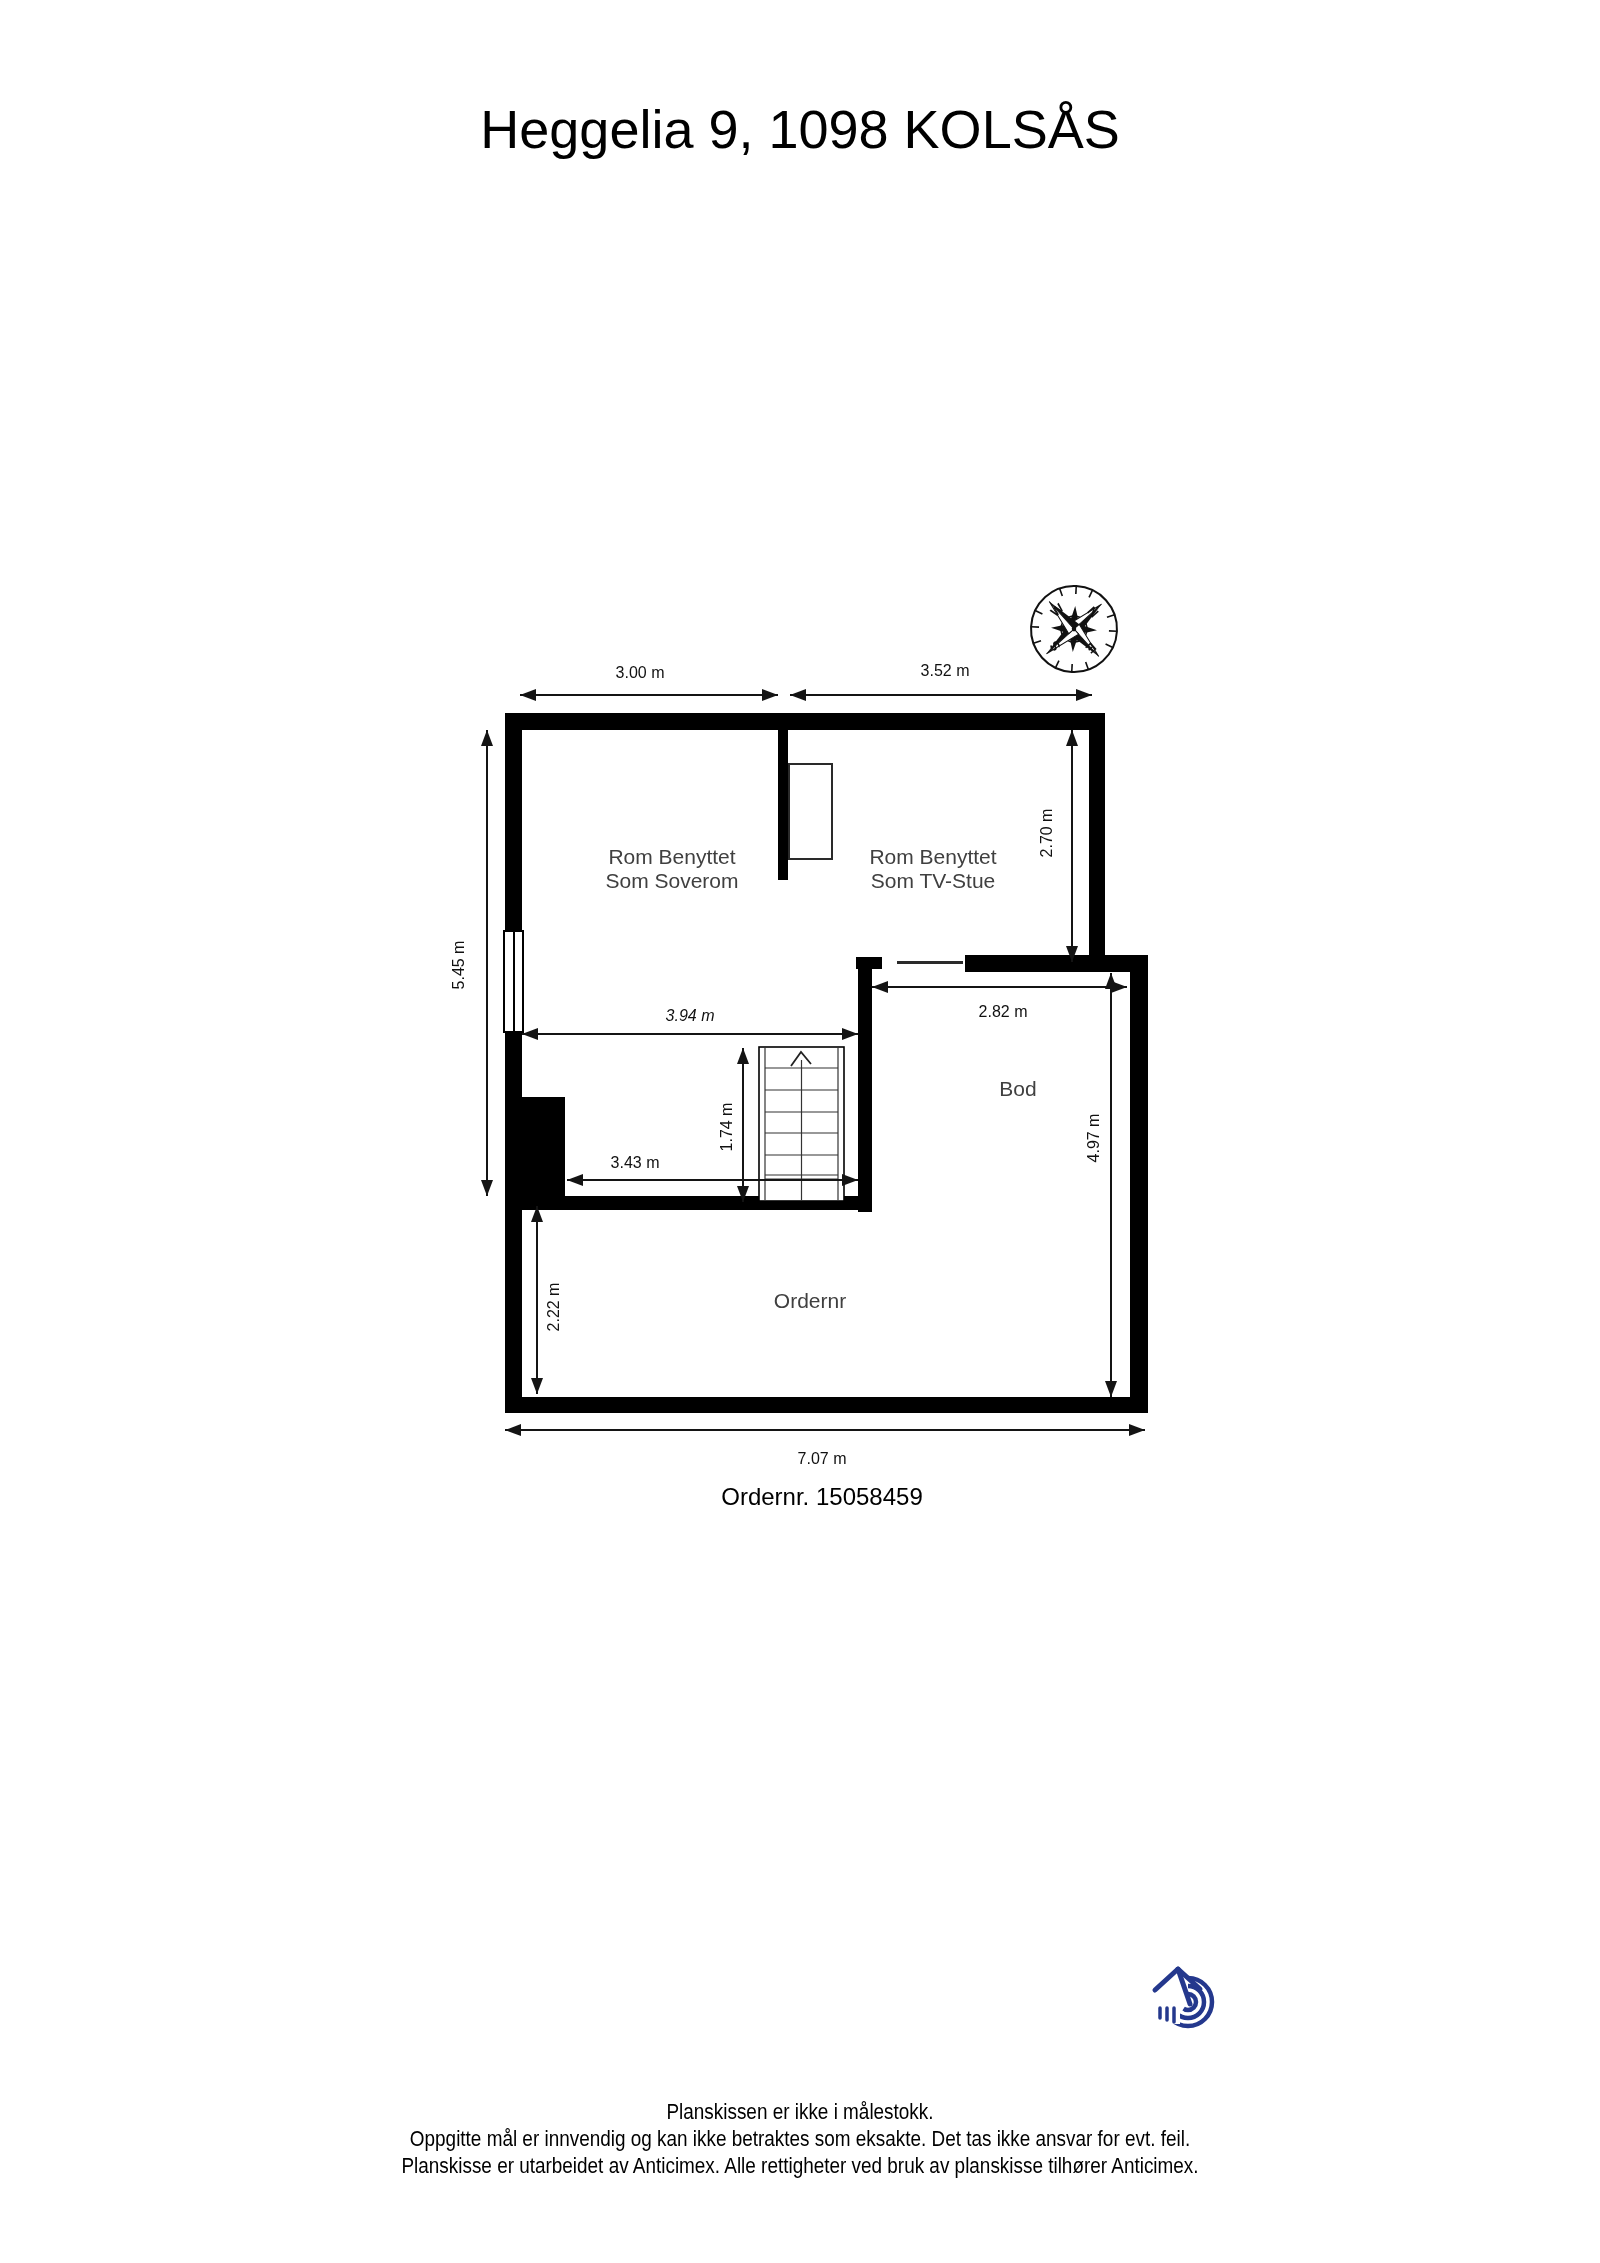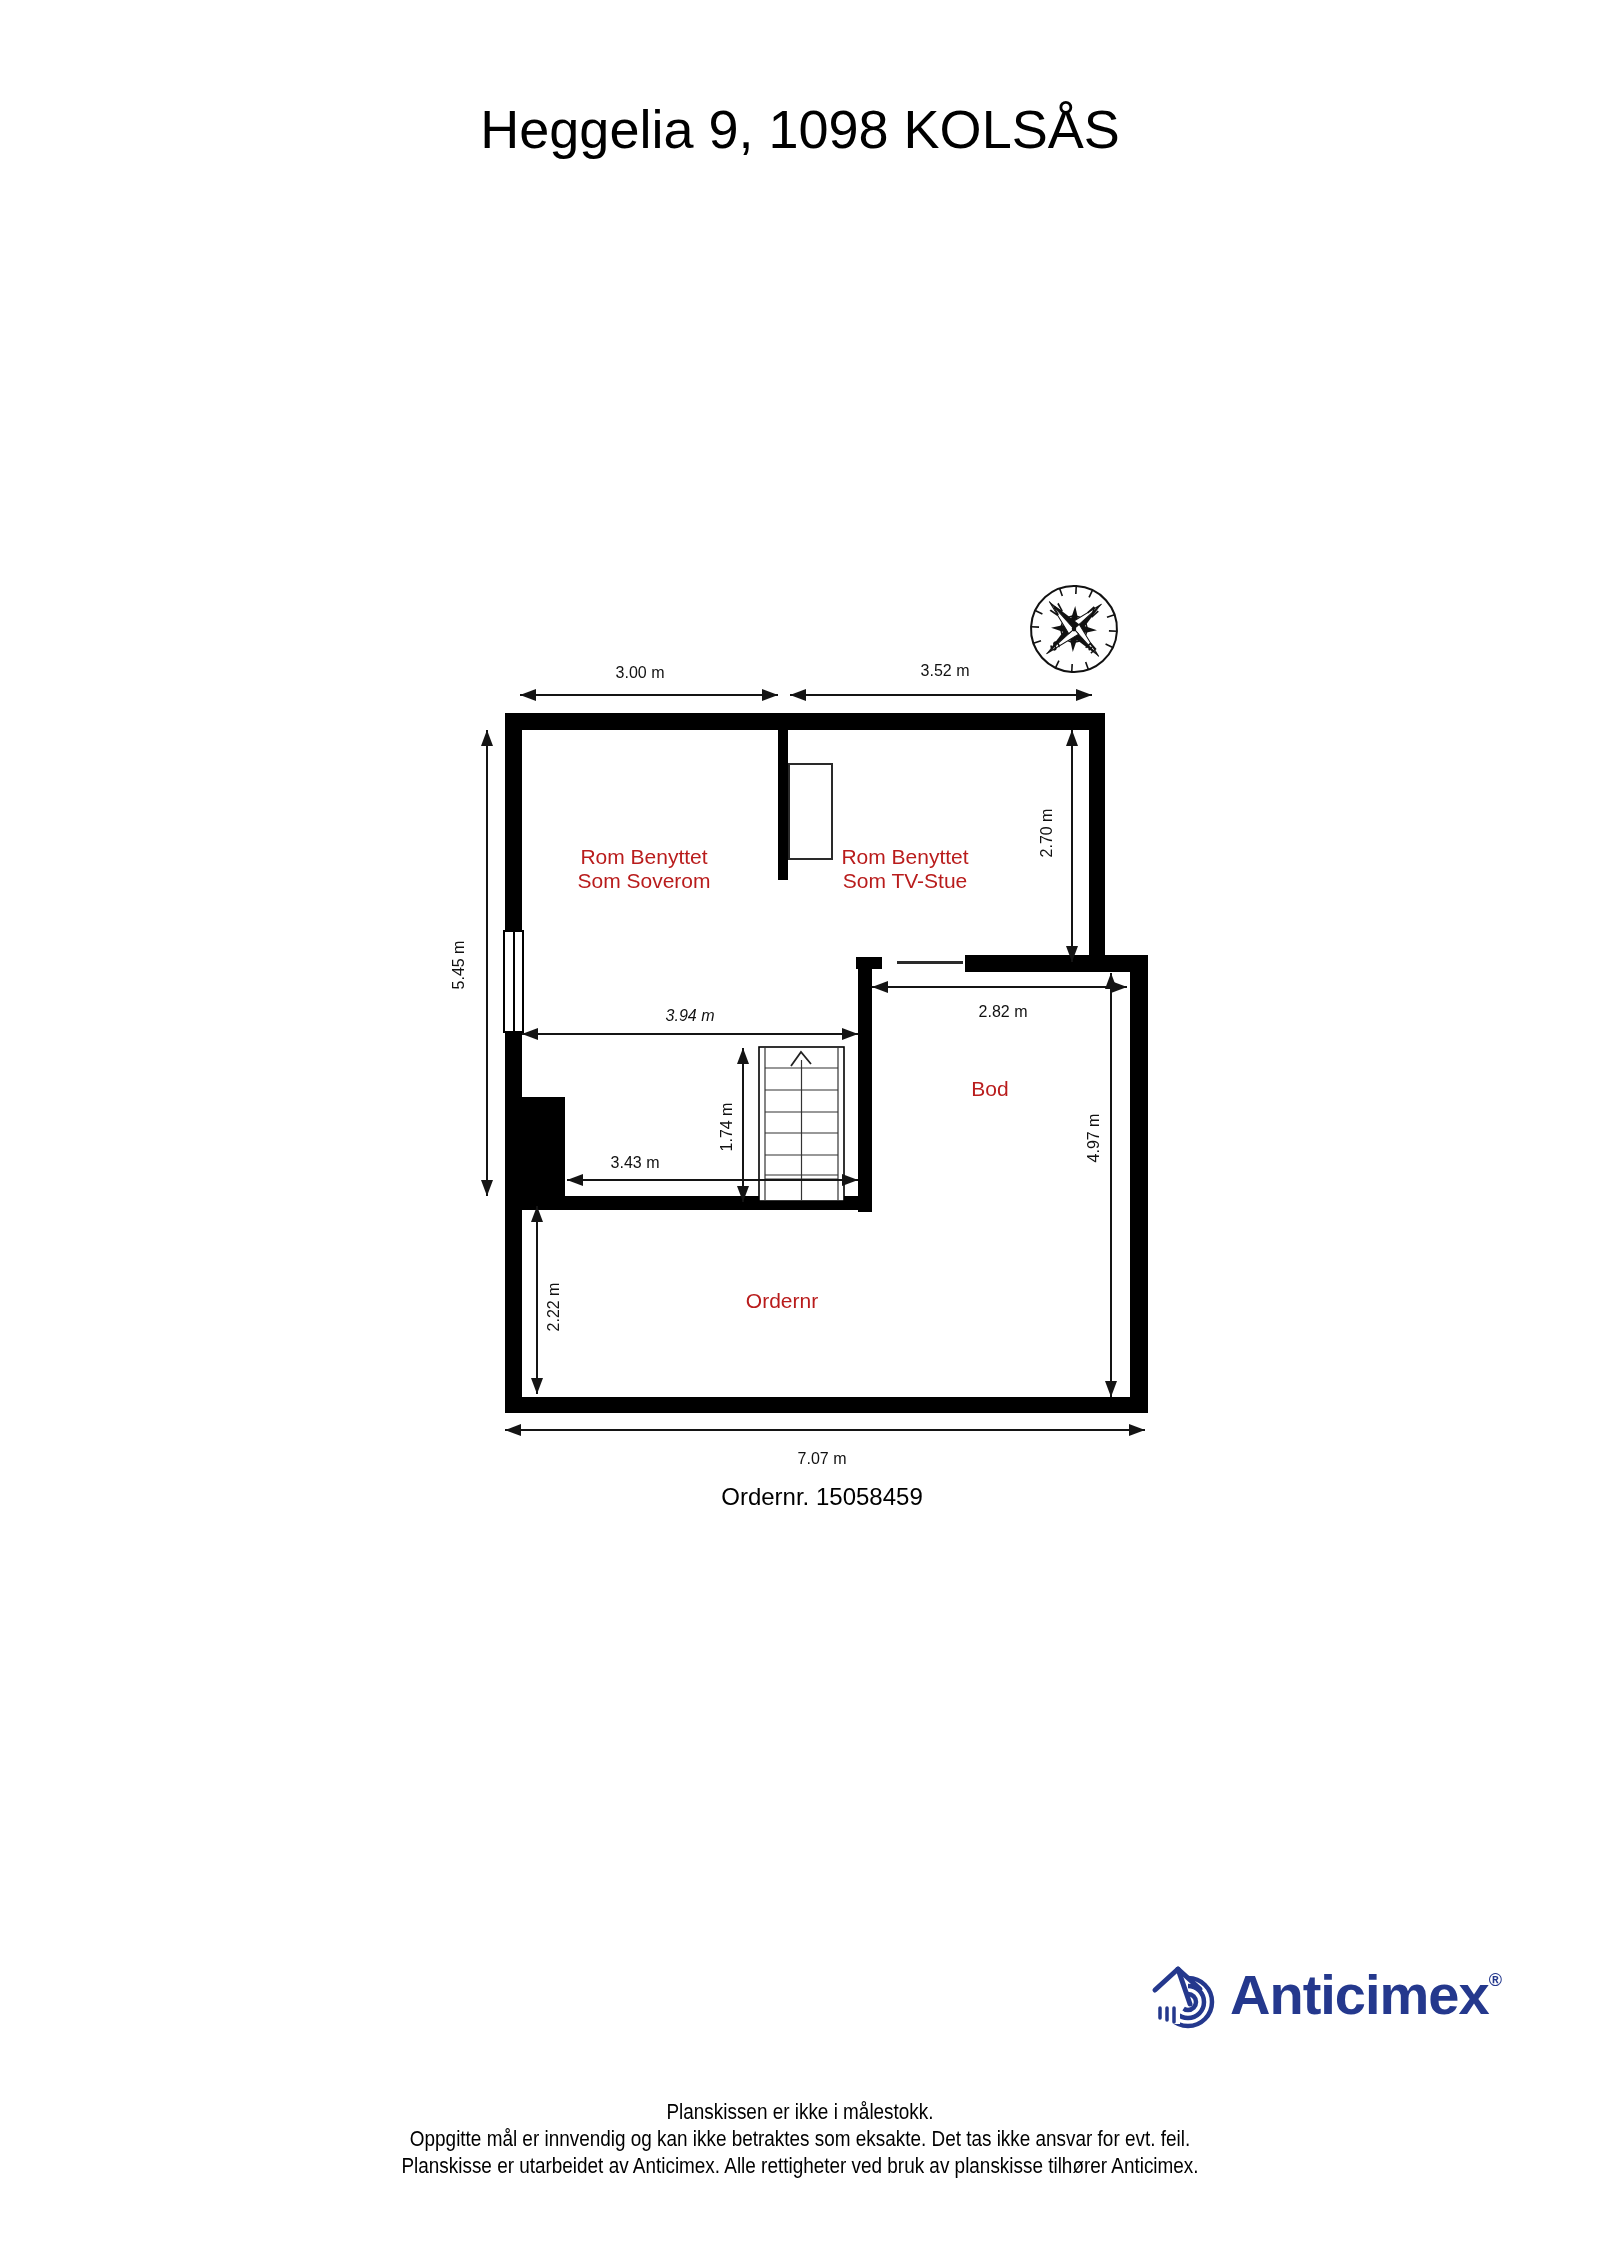--- a/index.html
+++ b/index.html
@@ -3,21 +3,21 @@
 <meta charset="utf-8">
 <style>
   html,body{margin:0;padding:0;background:#fff;}
   #canvas{position:relative;width:1600px;height:2263px;background:#fff;overflow:hidden;
           font-family:"Liberation Sans", sans-serif;color:#111;}
   .ctr{position:absolute;transform:translate(-50%,-50%);white-space:nowrap;}
   .title{font-size:54px;letter-spacing:0px;color:#000;}
   .subtitle{font-size:44px;color:#000;white-space:pre;}
   .w{position:absolute;background:#000;}
   .room-label{position:absolute;transform:translate(-50%,-50%);font-size:21px;line-height:24px;
-              text-align:center;white-space:nowrap;color:#b91c1c;}
+              text-align:center;white-space:nowrap;color:#404040;margin-left:28px;}
   .dim-label{position:absolute;transform:translate(-50%,-50%);font-size:16px;white-space:nowrap;color:#111;}
   .dim-label.rot{transform:translate(-50%,-50%) rotate(-90deg);}
   .dim-h{position:absolute;height:2px;background:#141414;}
   .dim-h::before{content:"";position:absolute;left:0;top:-5px;width:0;height:0;
     border-top:6px solid transparent;border-bottom:6px solid transparent;border-right:16px solid #141414;}
   .dim-h::after{content:"";position:absolute;right:0;top:-5px;width:0;height:0;
     border-top:6px solid transparent;border-bottom:6px solid transparent;border-left:16px solid #141414;}
   .dim-v{position:absolute;width:2px;background:#141414;}
   .dim-v::before{content:"";position:absolute;top:0;left:-5px;width:0;height:0;
     border-left:6px solid transparent;border-right:6px solid transparent;border-bottom:16px solid #141414;}
@@ -163,21 +163,18 @@
     <g stroke="#24388D" stroke-width="5" stroke-linecap="round" stroke-linejoin="round" fill="none">
       <polyline points="5,28 28,7 50,27"></polyline>
       <line x1="28" y1="7" x2="40" y2="42"></line>
     </g>
     <g stroke="#24388D" stroke-width="3.5" stroke-linecap="round">
       <line x1="10" y1="46" x2="10" y2="56"></line>
       <line x1="17" y1="46" x2="17" y2="58"></line>
       <line x1="24" y1="46" x2="24" y2="60"></line>
     </g>
   </svg>
-  <div class="logo-text" style="left:1230px;top:1962px;color:#24388D;">
-    <span>Anticimex</span><span class="logo-reg">®</span>
-  </div>
 
   <div class="footer-line" style="top:2112px;">Planskissen er ikke i målestokk.</div>
   <div class="footer-line" style="top:2139px;">Oppgitte mål er innvendig og kan ikke betraktes som eksakte. Det tas ikke ansvar for evt. feil.</div>
   <div class="footer-line" style="top:2166px;">Planskisse er utarbeidet av Anticimex. Alle rettigheter ved bruk av planskisse tilhører Anticimex.</div>
 
 </div>
 
 </body></html>

